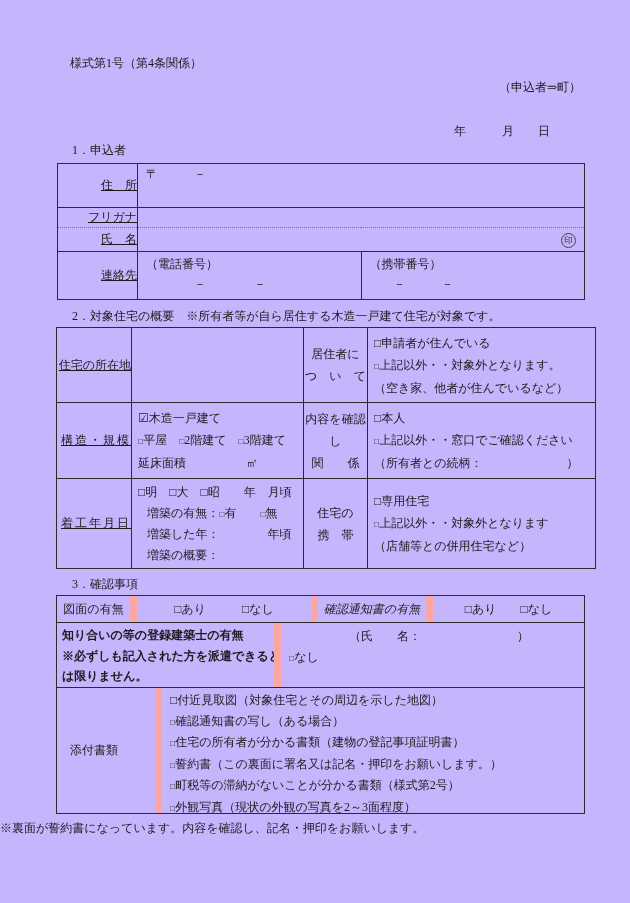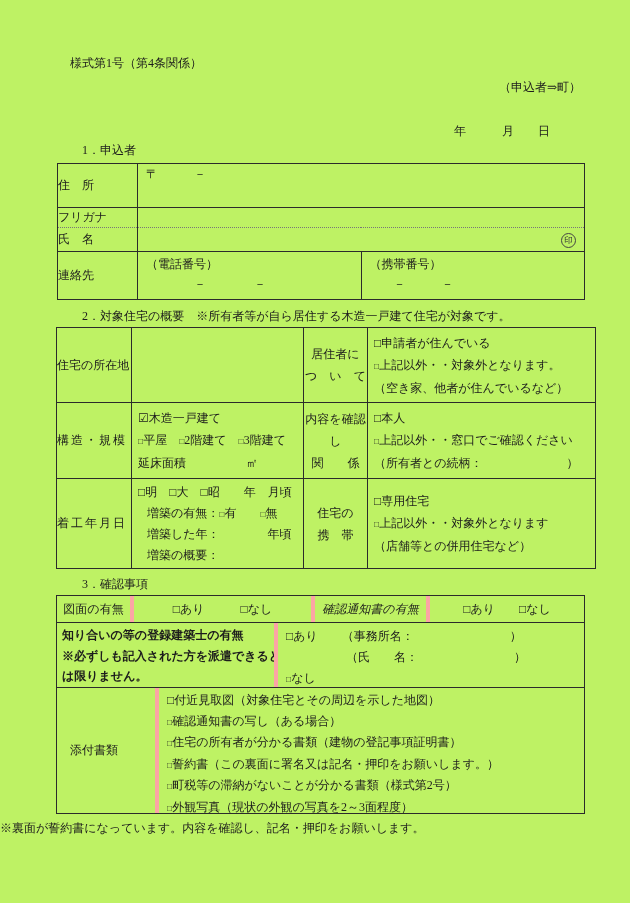--- a/index.html
+++ b/index.html
@@ -1,32 +1,32 @@
 <!DOCTYPE html>
 <html><head>
 <meta charset="utf-8">
 <style>
   html,body { margin:0; padding:0; background:#ffffff; }
   .page {
-    position:relative; width:630px; height:903px; background:#bef264;
+    position:relative; width:630px; height:903px; background:#c4b5fd;
     font-family:"Liberation Serif","DejaVu Serif",serif;
     font-size:12px; color:#1c1c1c; overflow:hidden;
   }
   .abs { position:absolute; }
   .form-number { left:70px; top:55px; }
   .addressee   { right:49px; top:79px; }
   .doc-title   { left:0; right:0; top:99px; text-align:center; font-size:12.5px; letter-spacing:0.5px; }
   .date-line   { right:80px; top:123px; }
-  .sec-heading { left:82px; }
+  .sec-heading { left:72px; }
   .h1 { top:142px; } .h2 { top:308px; } .h3 { top:576px; }
   .footer-note { left:0; right:0; top:820px; text-align:left; }
 
   table { border-collapse:collapse; table-layout:fixed; position:absolute; }
   td { border:1px solid #2b2b2b; padding:0; vertical-align:middle; overflow:hidden; }
-  .lbl { text-align:left; }
+  .lbl { text-align:right;text-decoration:underline; }
 
   
   .t1 { left:57px; top:163px; width:528px; }
   .t1 .c0 { width:79px; } .t1 .c1 { width:238px; } .t1 .c2 { width:211px; }
   .t1 .row-addr td { height:41px; }
   .t1 .row-furi td { height:19px; border-bottom:1px dotted #777; }
   .t1 .row-name td { height:23px; border-top:none; }
   .t1 .row-cont td { height:45px; }
   .t1 .val { vertical-align:top; padding:2px 0 0 8px; }
   .t1 .name-cell { position:relative; }
@@ -46,21 +46,21 @@
   .t2 .lines div { line-height:22px; }
   .t2 .lines4 div { line-height:20.5px; }
   .t2 .indent2 div:not(:first-child) { padding-left:9px; }
   .lbl2 div { line-height:22px; text-align:center; }
 
   
   .t3 { position:absolute; left:56px; top:595px; width:529px; border:1px solid #2b2b2b; box-sizing:border-box; }
   .t3 .row { display:flex; box-sizing:border-box; }
   .t3 .row + .row { border-top:1px solid #2b2b2b; }
   .t3 .cell { box-sizing:border-box; overflow:hidden; }
-  .t3 .cell + .cell { border-left:4px solid #fca5a5; }
+  .t3 .cell + .cell { border-left:7px solid #fca5a5; }
   .rowA { height:26px; }
   .rowA .cell { display:flex; align-items:center; justify-content:center; }
   .rowA .a0 { width:73px; } .rowA .a1 { width:181px; } .rowA .a2 { width:115px;font-style:italic; } .rowA .a3 { flex:1; }
   .rowB { height:65px; }
   .rowB .b0 { width:217px; padding:2px 2px 0 5px; }
   .rowB .b0 div { line-height:20.5px; white-space:nowrap;font-weight:bold; }
   .rowB .b1 { flex:1; padding:3px 0 0 8px; }
   .rowB .b1 div { line-height:21px; white-space:nowrap; }
   .rowC { height:126px; }
   .rowC .d0 { width:74px; display:flex; align-items:center; justify-content:center; }
@@ -175,21 +175,20 @@
       <div class="cell a2">確認通知書の有無</div>
       <div class="cell a3">□あり　　□なし</div>
     </div>
     <div class="row rowB">
       <div class="cell b0">
         <div>知り合いの等の登録建築士の有無</div>
         <div>※必ずしも記入された方を派遣できると</div>
         <div>は限りません。</div>
       </div>
       <div class="cell b1">
-        <div>□あり　　（事務所名：　　　　　　　　）</div>
         <div>　　　　　（氏　　名：　　　　　　　　）</div>
         <div><span class="cb-s">□</span>なし</div>
       </div>
     </div>
     <div class="row rowC">
       <div class="cell d0">添付書類</div>
       <div class="cell d1">
         <div>□付近見取図（対象住宅とその周辺を示した地図）</div>
         <div><span class="cb-s">□</span>確認通知書の写し（ある場合）</div>
         <div><span class="cb-s">□</span>住宅の所有者が分かる書類（建物の登記事項証明書）</div>

